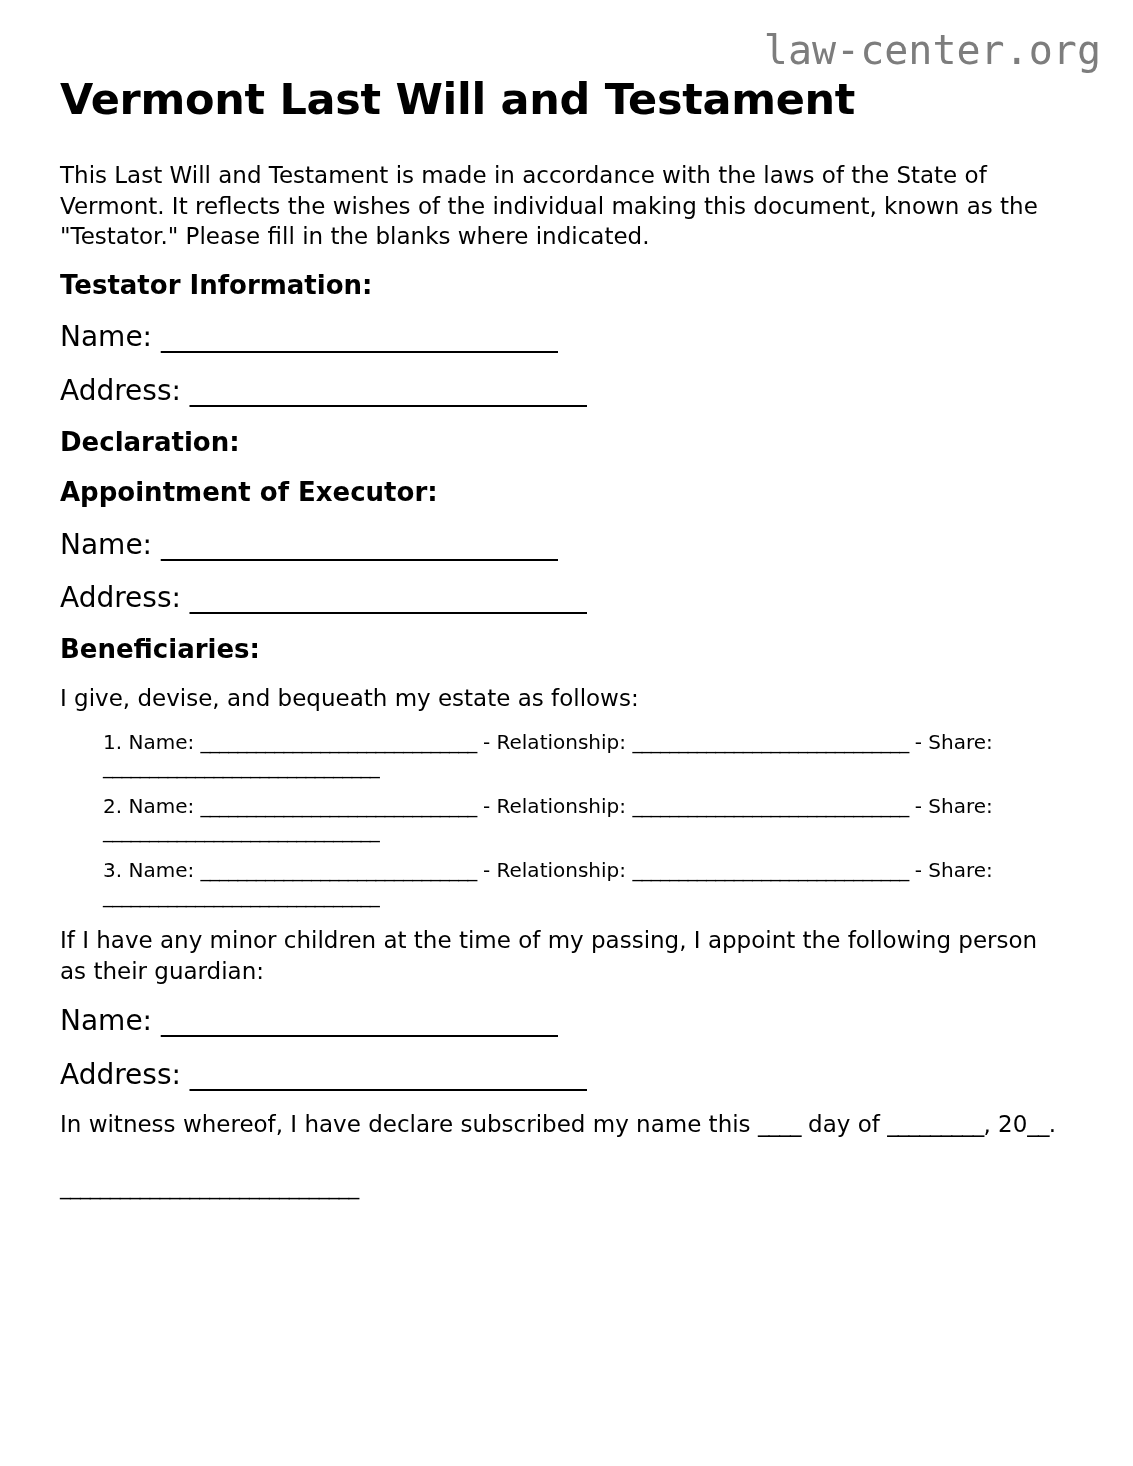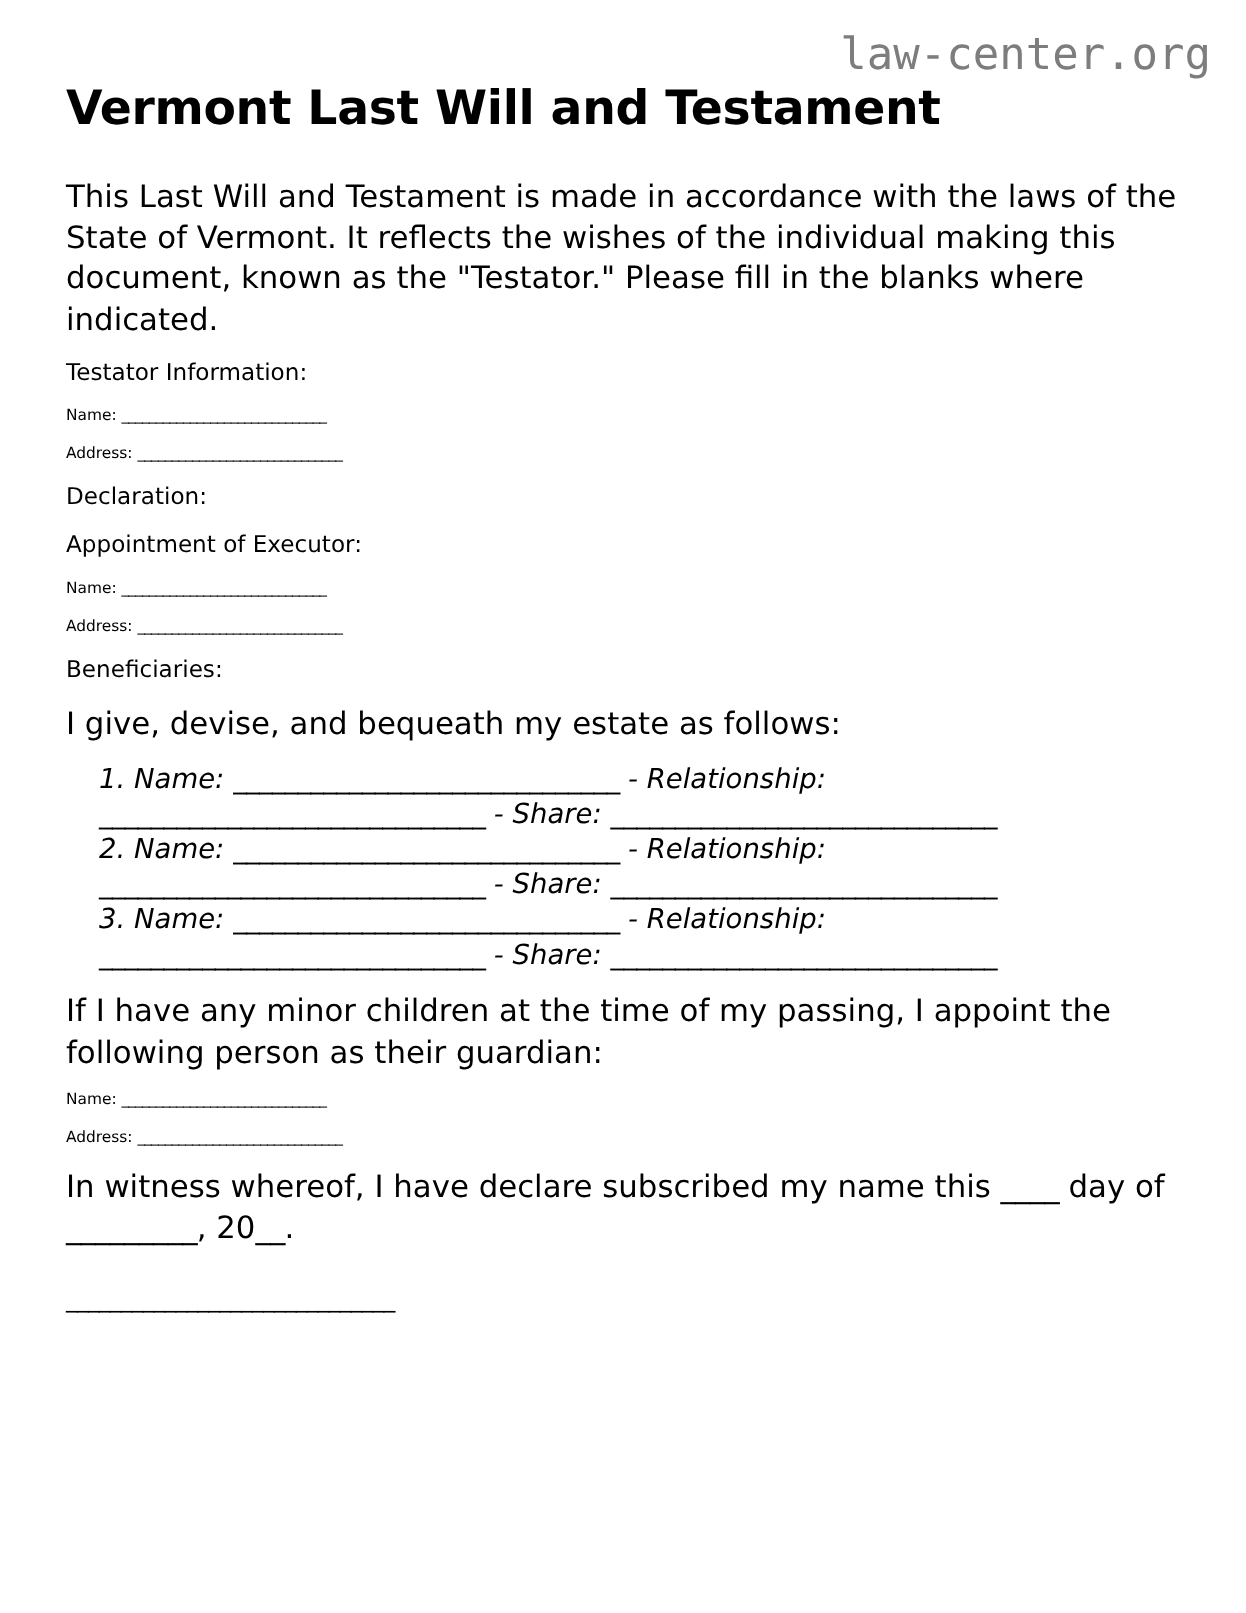--- a/index.html
+++ b/index.html
@@ -54,57 +54,56 @@
   
   .content {
     position: absolute;
     left: 60px;
     top: 160px;
     width: 1010px;
   }
 
   p.para {
     margin: 0 0 16px 0;
+    font-size: 23px;
+    line-height: 1.33;
+  }
+
+  h2.section {
+    margin: 0 0 16px 0;
+    font-size: 26px;
+    font-weight: bold;
+    line-height: 1.33;
+  }
+
+  .field-line {
+    margin: 0 0 16px 0;
     font-size: 28px;
-    line-height: 1.33;
-  }
-
-  h2.section {
-    margin: 0 0 16px 0;
-    font-size: 21px;
-    font-weight: normal;
-    line-height: 1.33;
-  }
-
-  .field-line {
-    margin: 0 0 16px 0;
-    font-size: 14px;
     line-height: 1.33;
     white-space: nowrap;
   }
 
   .blank {
     font-family: "DejaVu Sans", sans-serif;
     letter-spacing: -0.8px;
   }
 
   
   ol.beneficiaries {
     margin: 0 0 16px 0;
     padding: 0 0 0 30px;
     list-style: none;
     counter-reset: bene;
   }
   ol.beneficiaries > li {
     counter-increment: bene;
-    font-size: 25px;
+    font-size: 20px;
     line-height: 1.28;
-    margin: 0;
+    margin: 13px;
     padding: 0;
-    font-style: italic;
   }
   ol.beneficiaries > li::before {
     content: counter(bene) ". ";
   }
 
   .sig-line {
     margin: 34px 0 0 0;
     font-size: 21.5px;
     line-height: 1.33;
     letter-spacing: -0.8px;

